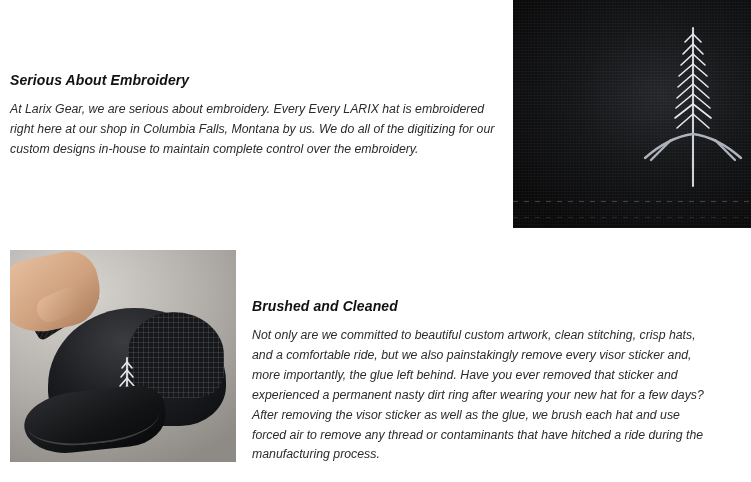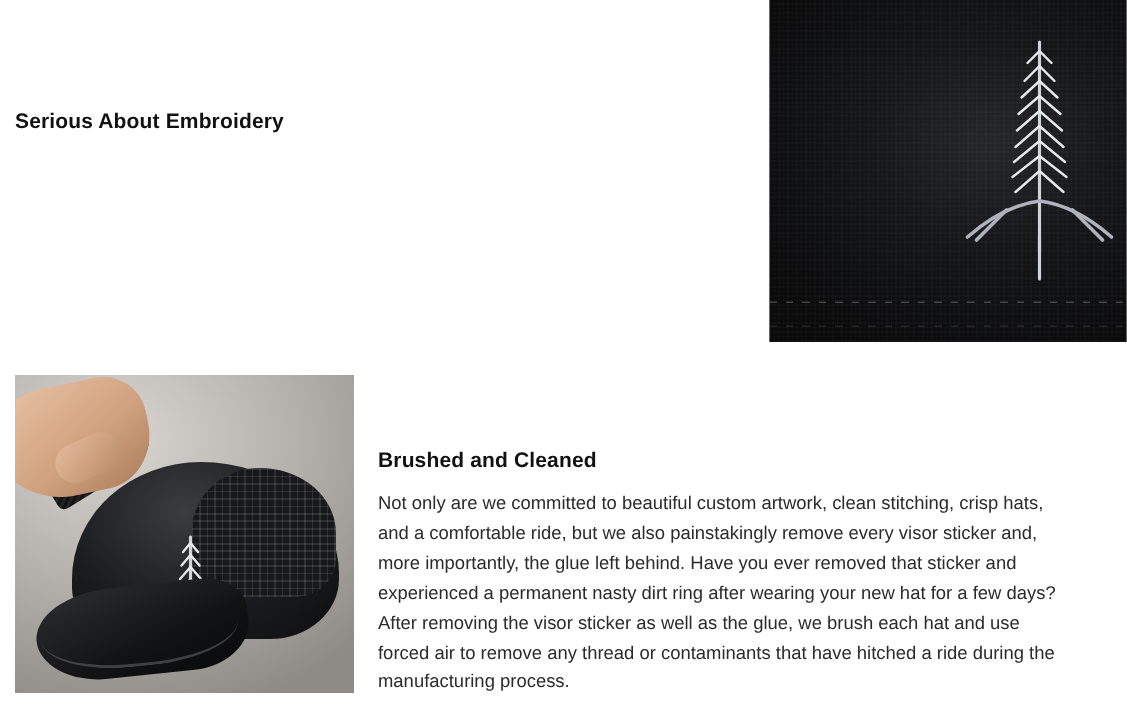--- a/index.html
+++ b/index.html
@@ -13,20 +13,21 @@
     font-family: "Liberation Sans", sans-serif;
     color: #1a1a1a;
     overflow: hidden;
     position: relative;
   }
 
   .page {
     position: relative;
     width: 620px;
     height: 482px;
+    font-style: italic;
   }
 
   
   .section-one-text {
     position: absolute;
     left: 10px;
     top: 72px;
     width: 488px;
   }
   .heading {
@@ -210,20 +211,21 @@
   .tree-branch { fill: none; stroke: #aeb3bd; stroke-width: 2.4; stroke-linecap: round; }
   .tree-small { fill: none; stroke: #e6e9ee; stroke-width: 1.6; stroke-linecap: round; }
 </style>
 </head>
 <body>
 
 <div class="page">
 
   <div class="section-one-text">
     <h2 class="heading">Serious About Embroidery</h2>
+    <p class="body-text">At Larix Gear, we are serious about embroidery. Every Every LARIX hat is embroidered right here at our shop in Columbia Falls, Montana by us. We do all of the digitizing for our custom designs in-house to maintain complete control over the embroidery.</p>
   </div>
 
   <div class="embroidery-photo">
     <div class="fabric"></div>
     <div class="seam"></div>
     <div class="seam2"></div>
     <svg viewBox="0 0 120 180">
       <line class="tree-main" x1="62" y1="10" x2="62" y2="150"></line>
       <g class="tree-small">
         <line x1="62" y1="16" x2="54" y2="24"></line>

